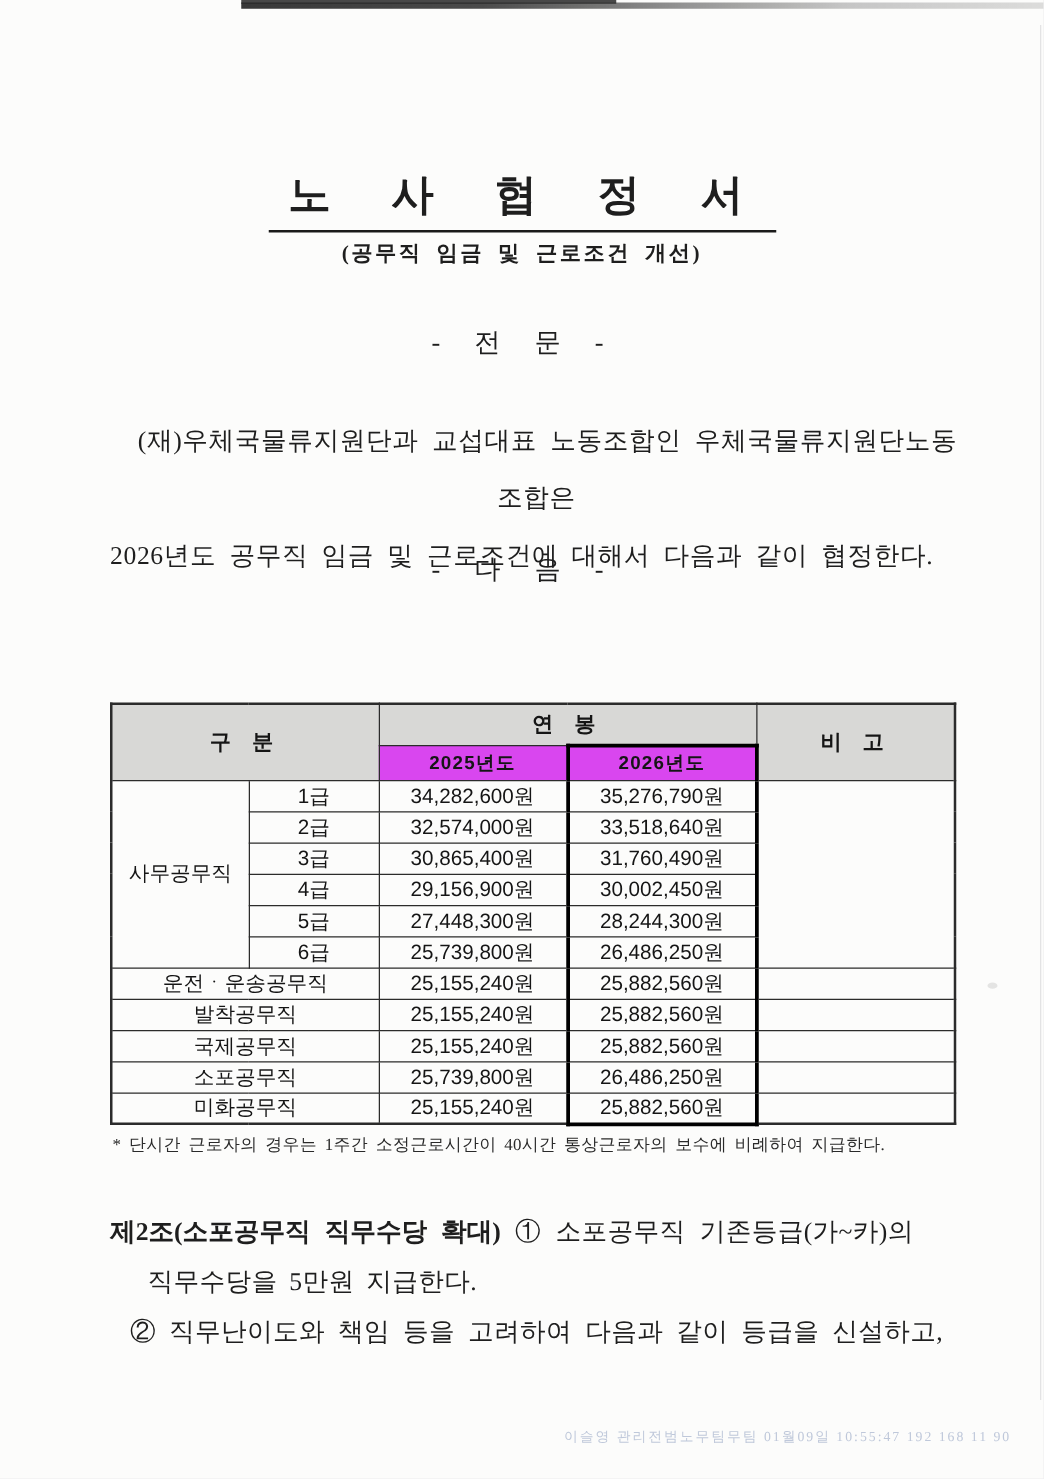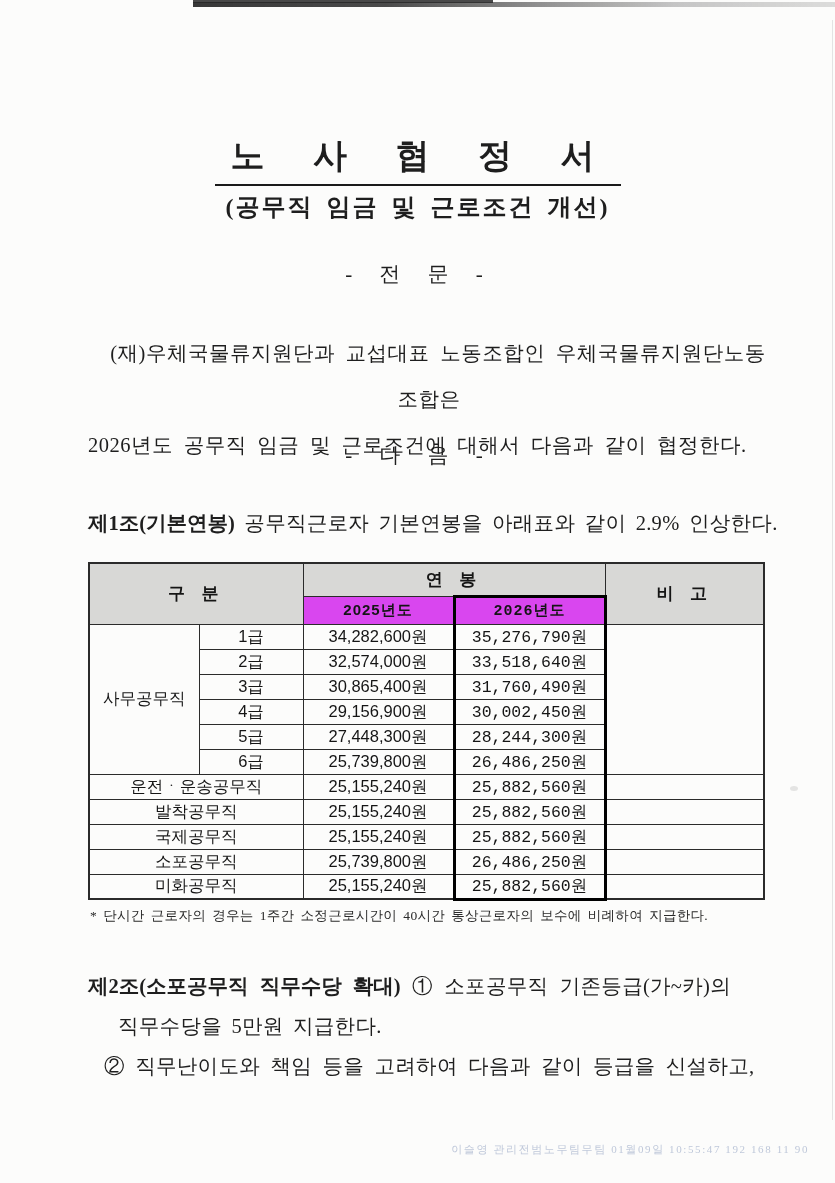--- a/index.html
+++ b/index.html
@@ -36,21 +36,21 @@
   }
 
   .title-wrap { position:absolute; top:133px; left:0; width:100%; text-align:center; }
   .title {
     display:inline-block;
     font-size:34px; font-weight:bold; letter-spacing:20px;
     border-bottom:2.5px solid #1a1a1a; padding:0 6px 5px 16px;
   }
   .subtitle {
     position:absolute; top:191px; left:0; width:100%; text-align:center;
-    font-size:24px; font-weight:bold; letter-spacing:2px; word-spacing:5px;
+    font-size:17px; font-weight:bold; letter-spacing:2px; word-spacing:5px;
   }
   .section-h {
     position:absolute; left:0; width:100%; text-align:center;
     font-size:21px; letter-spacing:7px; word-spacing:8px;
   }
   .preamble-h { top:260px; }
   .daum-h { top:441px; }
 
   .preamble {
     position:absolute; top:330px; left:88px; width:682px;
@@ -67,21 +67,21 @@
     border-collapse:collapse; table-layout:fixed;
     font-family:"Liberation Sans", sans-serif;
     font-size:16.5px; color:#151515;
   }
   table, td, th { border:1.2px solid #2b2b2b; }
   table { border-width:2px; }
   th, td { text-align:center; vertical-align:middle; padding:0 4px; }
   .hd { background:#d8d8d6; font-weight:bold; letter-spacing:6px; font-size:17px; }
   .hd-sub { background:#d946ef; font-weight:bold; letter-spacing:1px; font-size:15px;margin-left:18px; }
   tr.hrow1 { height:33px; } tr.hrow2 { height:28px; } tr.drow { height:25px; }
-  .c2026 { border-left:3px solid #000; border-right:3px solid #000;font-family:Liberation Mono, monospace; }
+  .c2026 { border-left:3px solid #000; border-right:3px solid #000; }
   .t2026 { border-top:3px solid #000; }
   .b2026 { border-bottom:3px solid #000; }
 
   .footnote {
     position:absolute; top:907px; left:90px; width:700px;
     font-size:13.5px; letter-spacing:.3px; word-spacing:2.5px; color:#2a2a2a;
   }
 
   .art2 { position:absolute; top:966px; left:88px; width:706px; line-height:40px; word-spacing:6px; }
   .art2 .l2 { padding-left:30px; word-spacing:4px; }
@@ -111,24 +111,20 @@
 
   <div class="section-h preamble-h">- 전  문 -</div>
 
   <div class="preamble">
     <div class="l1">(재)우체국물류지원단과 교섭대표 노동조합인 우체국물류지원단노동조합은</div>
     <div class="l2">2026년도 공무직 임금 및 근로조건에 대해서 다음과 같이 협정한다.</div>
   </div>
 
   <div class="section-h daum-h">- 다  음 -</div>
 
-  <div class="article art1">
-    <span class="art-b">제1조(기본연봉)</span>
-    <span>공무직근로자 기본연봉을 아래표와 같이 2.9% 인상한다.</span>
-  </div>
 
   <div class="tbl-wrap">
     <table>
       <colgroup>
         <col style="width:110px">
           <col style="width:104px">
         <col style="width:151px">
           <col style="width:151px">
           <col style="width:159px">
       </colgroup>

